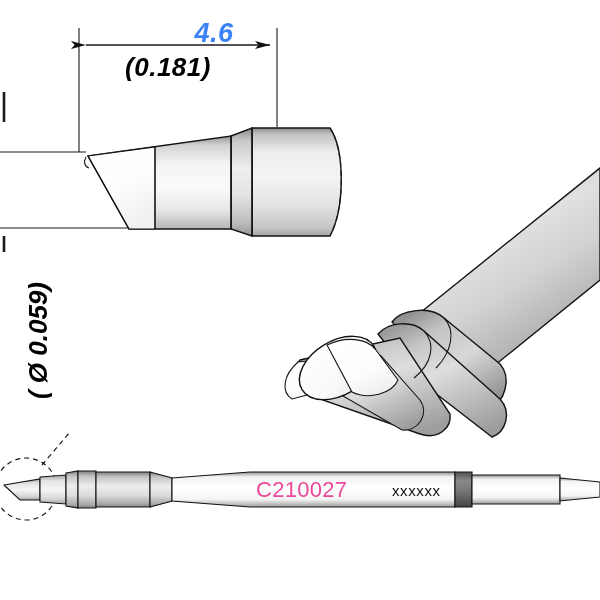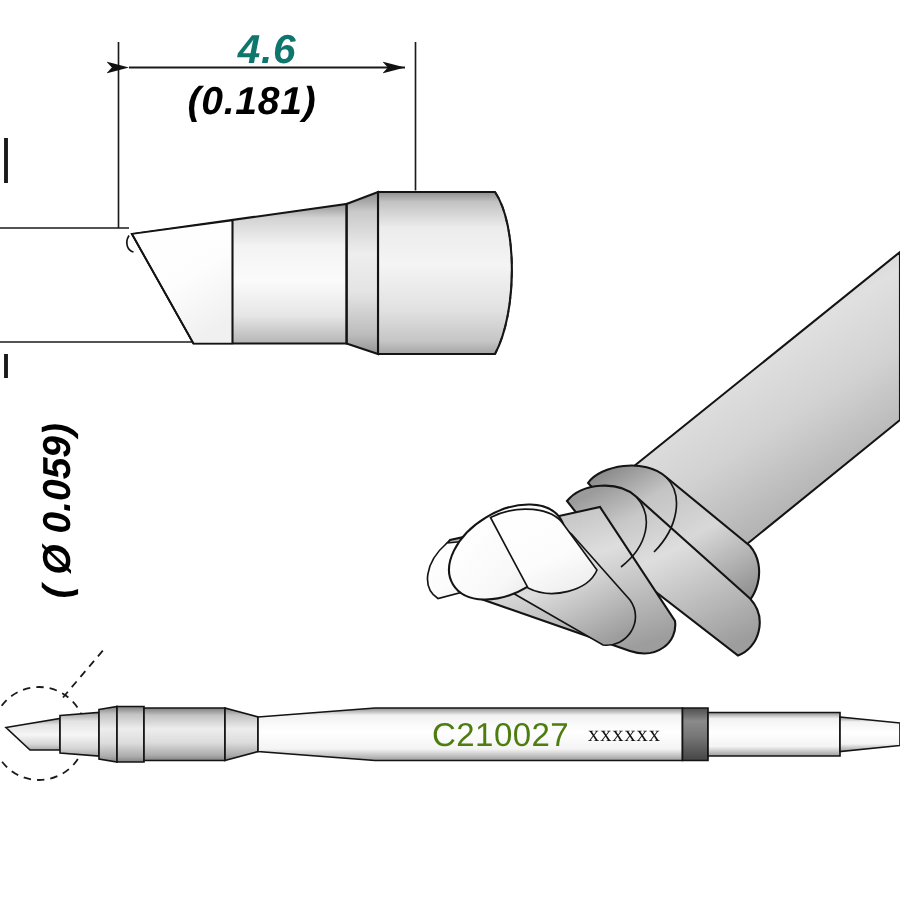--- a/index.html
+++ b/index.html
@@ -269,37 +269,37 @@
 
       <path d="M 472,475 L 560,475 L 560,504 L 472,504 Z" fill="url(#gAsmBody)" class="outline-thin"></path>
       <path d="M 560,478 L 600,482 L 600,497 L 560,501 Z" fill="url(#gAsmBody)" class="outline-thin"></path>
     </g>
   </svg>
 
   <div style="position:absolute;left:0;top:0;width:600px;height:600px;">
 
     <div style="position:absolute; left:78px; top:18px; width:200px;
                 text-align:center; font-size:27px; font-weight:bold;
-                font-style:italic; color:#0f766e; letter-spacing:0.5px;
-                font-family:'Liberation Sans', sans-serif;">4.6</div>
+                font-style:italic; color:#3b82f6; letter-spacing:0.5px;
+                font-family:'Liberation Sans', sans-serif;padding-left:36px;">4.6</div>
 
     <div style="position:absolute; left:78px; top:52px; width:180px;
                 text-align:center; font-size:26px; font-weight:bold;
                 font-style:italic; color:#000; letter-spacing:0.5px;
                 font-family:'Liberation Sans', sans-serif;">(0.181)</div>
 
     <div style="position:absolute; left:-77px; top:325px; width:230px;
                 text-align:center; font-size:26px; font-weight:bold;
                 font-style:italic; color:#000; white-space:nowrap;
                 transform:rotate(-90deg); transform-origin:center center;
                 font-family:'Liberation Sans', sans-serif;">( Ø 0.059)</div>
 
-    <div style="position:absolute; left:288px; top:477px;
-                font-size:22px; font-weight:normal; color:#4d7c0f;
+    <div style="position:absolute; left:256px; top:477px;
+                font-size:22px; font-weight:normal; color:#ec4899;
                 letter-spacing:0.3px;
                 font-family:'Liberation Sans', sans-serif;">C210027</div>
 
     <div style="position:absolute; left:392px; top:482px;
                 font-size:15px; font-weight:normal; color:#111;
                 letter-spacing:0.6px;
-                font-family:Liberation Serif, serif;">xxxxxx</div>
+                font-family:Liberation Sans, sans-serif;">xxxxxx</div>
   </div>
 </div>
 
 </body></html>

